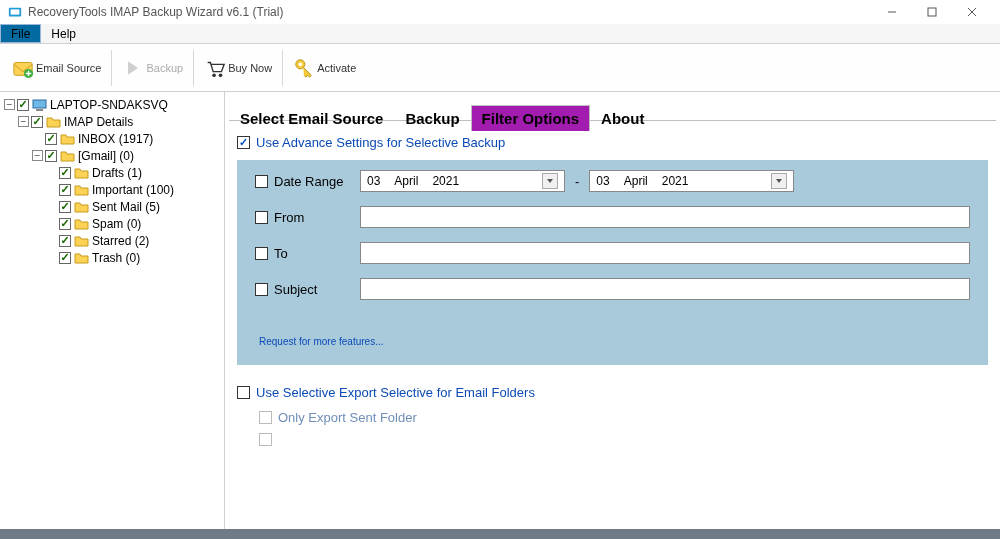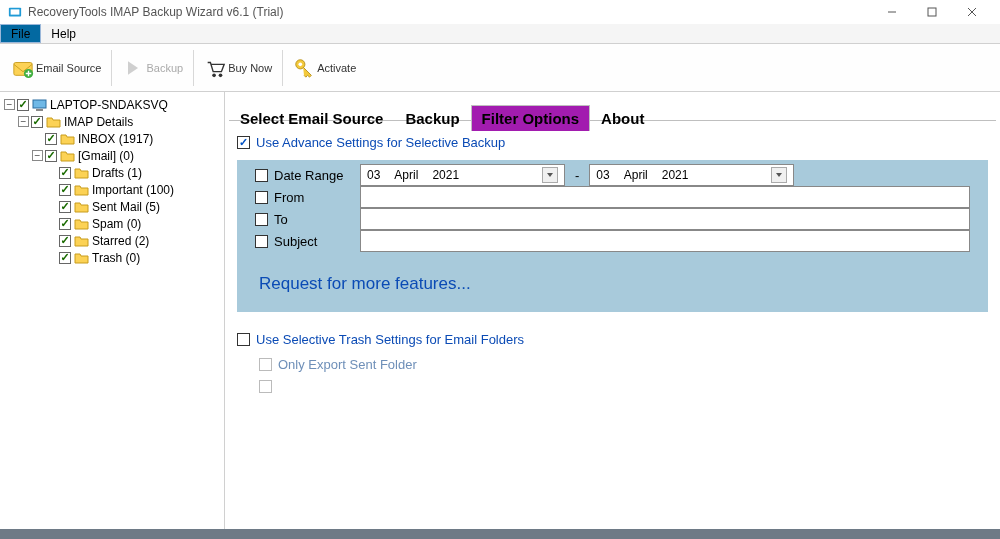--- a/index.html
+++ b/index.html
@@ -88,31 +88,31 @@
     .tab.active { background: #a21caf; border-color: #bfbfbf; }
     .tab-body { padding: 14px 8px; }
 
     .sect-check { display: flex; align-items: center; gap: 6px; margin-bottom: 10px; }
     .sect-check .lbl { color: #0b4bb5; font-weight: normal; font-size: 13px; }
     .chk2 { width: 13px; height: 13px; border: 1px solid #333; display: inline-flex; align-items: center; justify-content: center; background: #fff; }
     .chk2.checked::after { content: "✓"; font-size: 11px; color: #0151c3; font-weight: bold; line-height: 1;}
 
     .filter-box {
       background: #a8cadb;
-      padding: 4px 18px 18px 18px;
-      display: flex; flex-direction: column; 
+      padding: 10px 18px 18px 18px;
+      display: flex; flex-direction: column; gap: 14px;
     }
     .frow { display: flex; align-items: center; gap: 10px; }
     .frow .flabel { display: flex; align-items: center; gap: 6px; width: 95px; font-size: 13px;}
     .finput { flex: 1; height: 22px; border: 1px solid #888; background: #fff; padding: 0 4px; }
     .datebox { flex: 0 0 205px; height: 22px; border: 1px solid #888; background: #fff; display: flex; align-items: center; padding: 0 6px; gap: 14px; font-size: 12px;}
     .datebox .dd { margin-left: auto; width: 16px; height: 16px; border: 1px solid #aaa; display: flex; align-items: center; justify-content: center; background: #f0f0f0;}
     .dash { font-size: 13px;}
 
-    .reqlink { color: #0b4bb5; font-size: 17px; margin-top: 22px; margin-left: 4px;}
+    .reqlink { color: #0b4bb5; font-size: 10px; margin-top: 22px; margin-left: 4px;}
 
     .sect2 { margin-top: 20px; }
     .sub-check { display: flex; align-items: center; gap: 6px; margin-left: 22px; margin-top: 8px;}
     .sub-check .chk2 { border-color: #bbb; }
     .sub-check .sublbl { color: #6e8fb8; font-size: 13px; }
 
     .statusbar { height: 10px; background: #6e7a86; }
   </style>
 </head>
 <body>
@@ -373,21 +373,21 @@
             </span>
           <input class="finput" type="text" style="">
         </div>
 
         <div class="reqlink">Request for more features...</div>
       </div>
 
       <div class="sect2">
         <div class="sect-check">
           <span class="chk2"></span>
-          <span class="lbl">Use Selective Trash Settings for Email Folders</span>
+          <span class="lbl">Use Selective Export Selective for Email Folders</span>
         </div>
         <div class="sub-check">
           <span class="chk2"></span>
           <span class="sublbl">Only Export Sent Folder</span>
         </div>
         <div class="sub-check">
           <span class="chk2"></span>
         </div>
       </div>
     </div>

